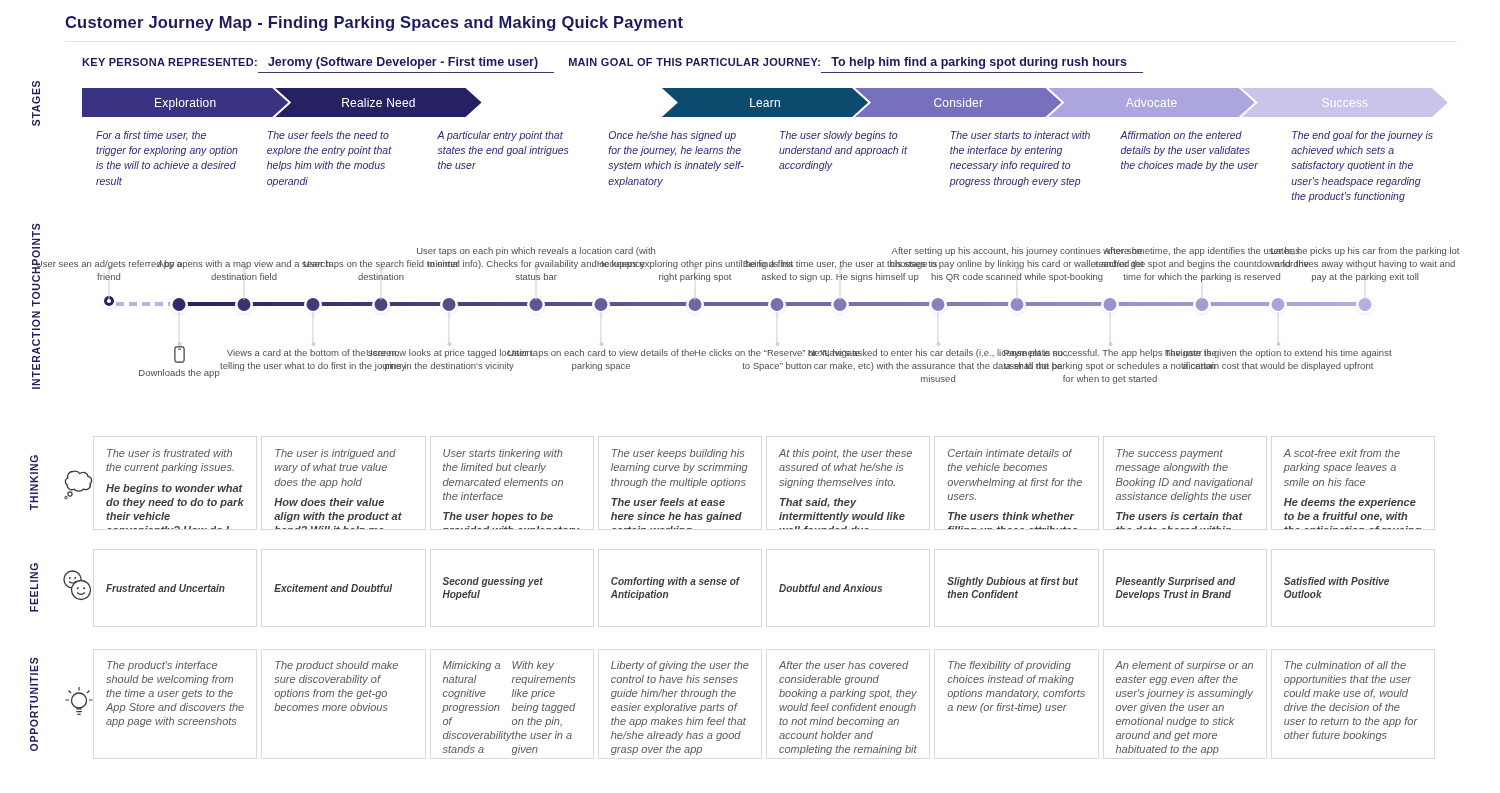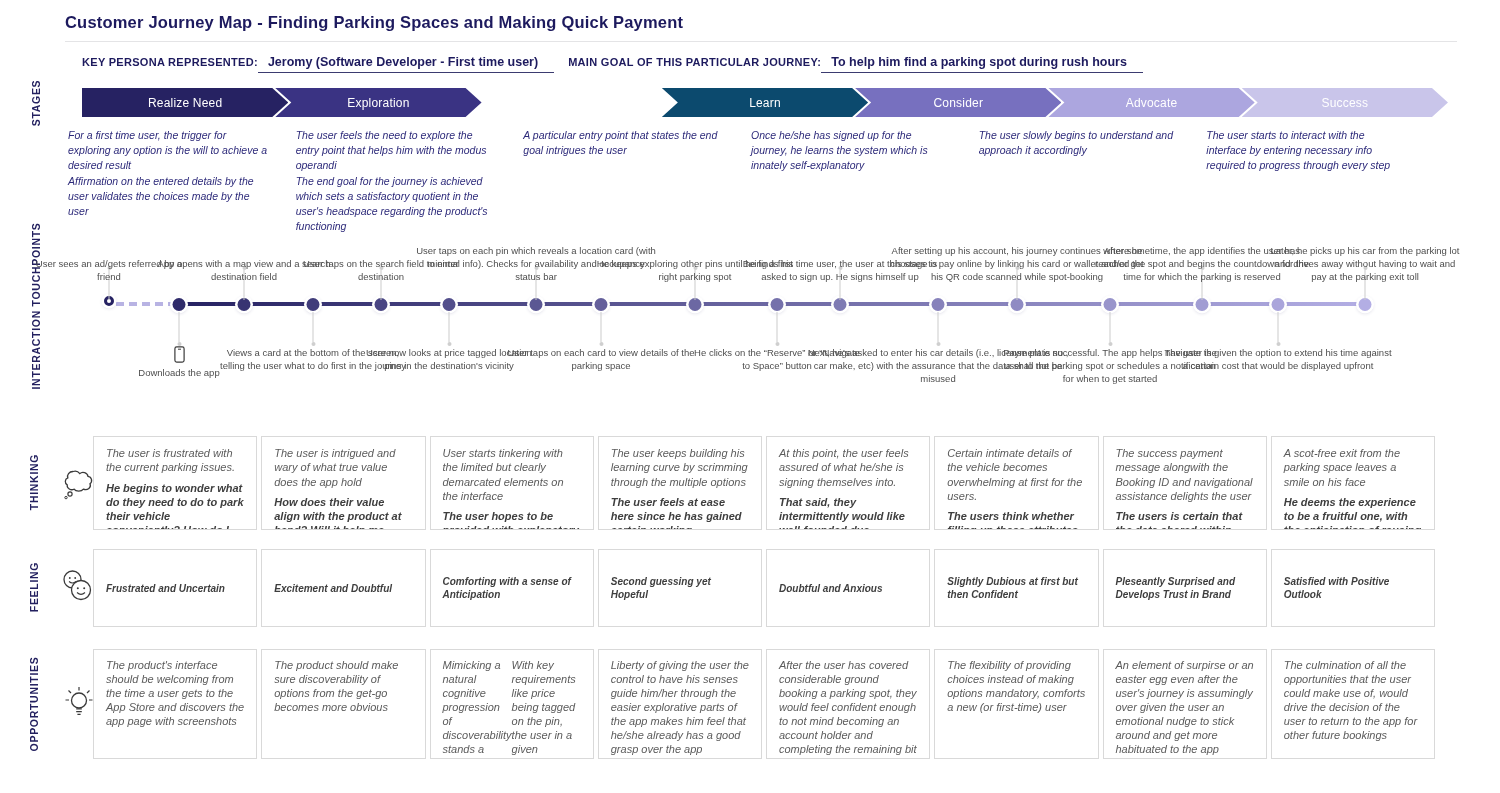--- a/index.html
+++ b/index.html
@@ -17,21 +17,21 @@
   .meta-value { font-size:12.5px; font-weight:bold; color:#1d1a5e; border-bottom:1.5px solid #3b3b70; padding:0 16px 3px 10px; margin-right:14px; }
 
   
   .stages-row { position:absolute; left:82px; top:88px; width:1366px; height:29px; display:flex; }
   .chevron {
     flex:1; margin-left:-13px; display:flex; align-items:center; justify-content:center;
     color:#fff; font-size:12px; letter-spacing:.2px;
     clip-path: polygon(0 0, calc(100% - 16px) 0, 100% 50%, calc(100% - 16px) 100%, 0 100%, 16px 50%);
   }
   .chevron:first-child { margin-left:0; clip-path: polygon(0 0, calc(100% - 16px) 0, 100% 50%, calc(100% - 16px) 100%, 0 100%); }
-  .stage-descs { position:absolute; left:68px; top:128px; width:1366px; display:grid; grid-template-columns:repeat(6,1fr); }
+  .stage-descs { position:absolute; left:96px; top:128px; width:1366px; display:grid; grid-template-columns:repeat(8,1fr); }
   .stage-desc { padding-right:28px; font-size:10.5px; font-style:italic; color:#2d2a7a; line-height:1.45; }
 
   
   .tp-zone { position:absolute; left:0; top:218px; width:1500px; height:185px; }
   .tp-line { position:absolute; left:179px; top:84px; width:1186px; height:4px; border-radius:2px;
              background:linear-gradient(90deg,#262262 0%,#B3AEE4 100%); }
   .tp-dash { position:absolute; left:116px; top:84px; width:60px; border-top:4px dashed #b8b3e3; }
   .tp-dot { position:absolute; width:13px; height:13px; border-radius:50%; top:79.5px; transform:translateX(-50%);
             box-shadow:0 0 0 2.5px #fff, 0 1px 4px rgba(40,35,100,.45); }
   .tp-dot.open { width:10px; height:10px; background:#fff !important; border:3.5px solid #262262; top:77.5px; }
@@ -107,25 +107,25 @@
   </div>
   <div class="rail-icon" style="left:64px; top:686px;">
     <svg width="30" height="34" viewBox="0 0 30 34">
       <path d="M15 1 V4.4 M4.5 4.5 L7 7 M25.5 4.5 L23 7 M1.5 14 H5 M25 14 H28.5" stroke="#3a3a3a" stroke-width="1.2" fill="none"></path>
       <circle cx="15" cy="14.5" r="7.5" fill="none" stroke="#3a3a3a" stroke-width="1.3"></circle>
       <path d="M12.2 22.8 H17.8 M12.2 25.6 H17.8 M13.4 28.3 H16.6" stroke="#3a3a3a" stroke-width="1.2" fill="none"></path>
     </svg>
   </div>
 
   <div class="stages-row">
+      <div class="chevron" style="background: rgb(58, 51, 131);">
+        <span>Exploration</span>
+      </div>
       <div class="chevron" style="background: rgb(38, 34, 98);">
         <span>Realize Need</span>
-      </div>
-      <div class="chevron" style="background: rgb(58, 51, 131);">
-        <span>Exploration</span>
       </div>
       <div class="chevron" style="background: #8b5cf6; margin-top: 46px;">
         <span>Discover</span>
       </div>
       <div class="chevron" style="background: #0c4a6e;">
         <span>Learn</span>
       </div>
       <div class="chevron" style="background: rgb(119, 112, 191);">
         <span>Consider</span>
       </div>
@@ -221,21 +221,21 @@
       </div>
       <div class="card">
         <p>User starts tinkering with the limited but clearly demarcated elements on the interface</p>
         <p class="em">The user hopes to be provided with explanatory info only when asked for and not be bothered every step of the way</p>
       </div>
       <div class="card">
         <p>The user keeps building his learning curve by scrimming through the multiple options</p>
         <p class="em">The user feels at ease here since he has gained certain working knowledge of the app, while discovering more through interactions of the various elements</p>
       </div>
       <div class="card">
-        <p>At this point, the user feels assured of what he/she is signing themselves into.</p>
+        <p>At this point, the user these assured of what he/she is signing themselves into.</p>
         <p class="em">That said, they intermittently would like well-founded due dilligence from other sources to validate their own understanding</p>
       </div>
       <div class="card">
         <p>Certain intimate details of the vehicle becomes overwhelming at first for the users.</p>
         <p class="em">The users think whether filling up these attributes is mandatory or not? What happens if the user chooses to skip? Assuring words of not sharing data comforts him</p>
       </div>
       <div class="card">
         <p>The success payment message alongwith the Booking ID and navigational assistance delights the user</p>
         <p class="em">The users is certain that the data shared within this ecosystem is safe and secure</p>
       </div>
@@ -245,24 +245,24 @@
       </div>
     </div>
   <div class="cards feeling">
       <div class="card">
         <p>Frustrated and Uncertain</p>
       </div>
       <div class="card">
         <p>Excitement and Doubtful</p>
       </div>
       <div class="card">
+        <p>Second guessing yet Hopeful</p>
+      </div>
+      <div class="card">
         <p>Comforting with a sense of Anticipation</p>
-      </div>
-      <div class="card">
-        <p>Second guessing yet Hopeful</p>
       </div>
       <div class="card">
         <p>Doubtful and Anxious</p>
       </div>
       <div class="card">
         <p>Slightly Dubious at first but then Confident</p>
       </div>
       <div class="card">
         <p>Pleseantly Surprised and Develops Trust in Brand</p>
       </div>

